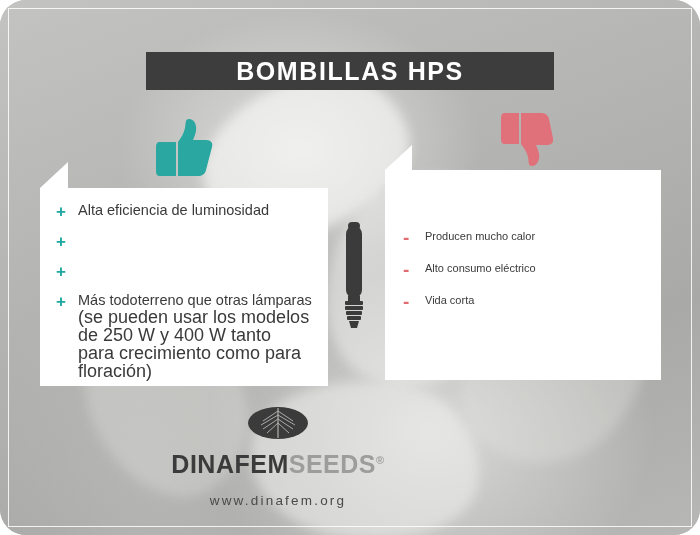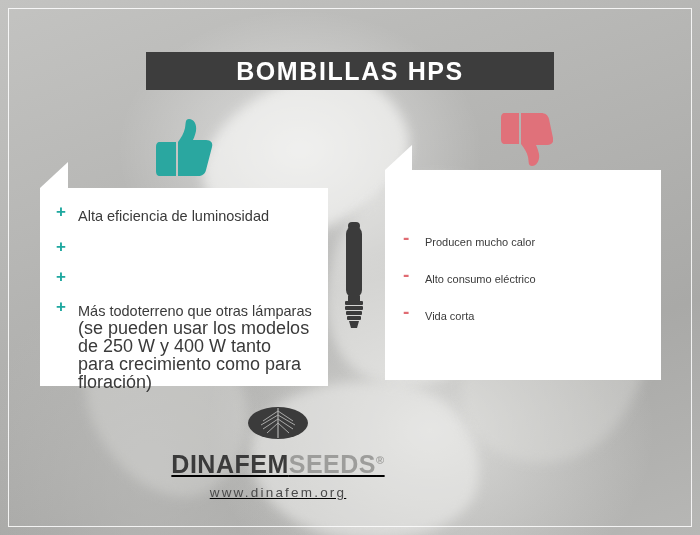--- a/index.html
+++ b/index.html
@@ -13,20 +13,21 @@
     font-family: "Liberation Sans", sans-serif;
     overflow: hidden;
   }
 
   #infographic {
     position: relative;
     width: 700px;
     height: 535px;
     background: #b9b9b9;
     overflow: hidden;
+    border-radius: 26px;
   }
 
   
   .bg-photo {
     position: absolute;
     inset: 0;
     background:
       radial-gradient(ellipse 260px 200px at 300px 150px, rgba(255,255,255,0.55), rgba(255,255,255,0) 70%),
       radial-gradient(ellipse 320px 260px at 430px 430px, rgba(235,235,233,0.75), rgba(235,235,233,0) 70%),
       radial-gradient(ellipse 240px 300px at 150px 470px, rgba(190,190,188,0.6), rgba(190,190,188,0) 70%),
@@ -129,21 +130,20 @@
     line-height: 17px;
     margin-right: 8px;
     margin-top: 1px;
   }
   .bullet-plus { color: #1fa8a0; }
   .bullet-minus { color: #e06b72; font-size: 19px; }
   .item-text {
     font-size: 14.5px;
     color: #3a3a3a;
     line-height: 17px;
-    margin-top: 6px;
   }
   .item-text .bold {
     font-weight: normal;
   }
   .item-text .small {
     font-size: 18px;
   }
   .card-right .item { margin-bottom: 14px; }
   .card-right .item-text { font-size: 11px; }
   .card-right .item-list { padding-top: 58px; padding-left: 18px; }
@@ -162,37 +162,36 @@
     top: 222px;
   }
 
   
   .brand {
     position: absolute;
     left: 0;
     top: 405px;
     width: 556px;
     text-align: center;
-    text-decoration: underline;
   }
   .brand-logo {
     display: block;
     margin: 0 auto 6px auto;
   }
   .brand-name {
     font-size: 25px;
     font-weight: bold;
     letter-spacing: 0.5px;
     line-height: 26px;
   }
   .brand-name .dark { color: #3b3b3b; }
   .brand-name .light { color: #9d9d9b; }
   .brand-name .reg { font-size: 11px; vertical-align: super; color: #9d9d9b; }
   .brand-url {
-    margin-top: 8px;
+    margin-top: 16px;
     font-size: 13.5px;
     letter-spacing: 2.2px;
     color: #4a4a4a;
   }
 </style>
 </head>
 <body>
 
 <div id="infographic">
 

